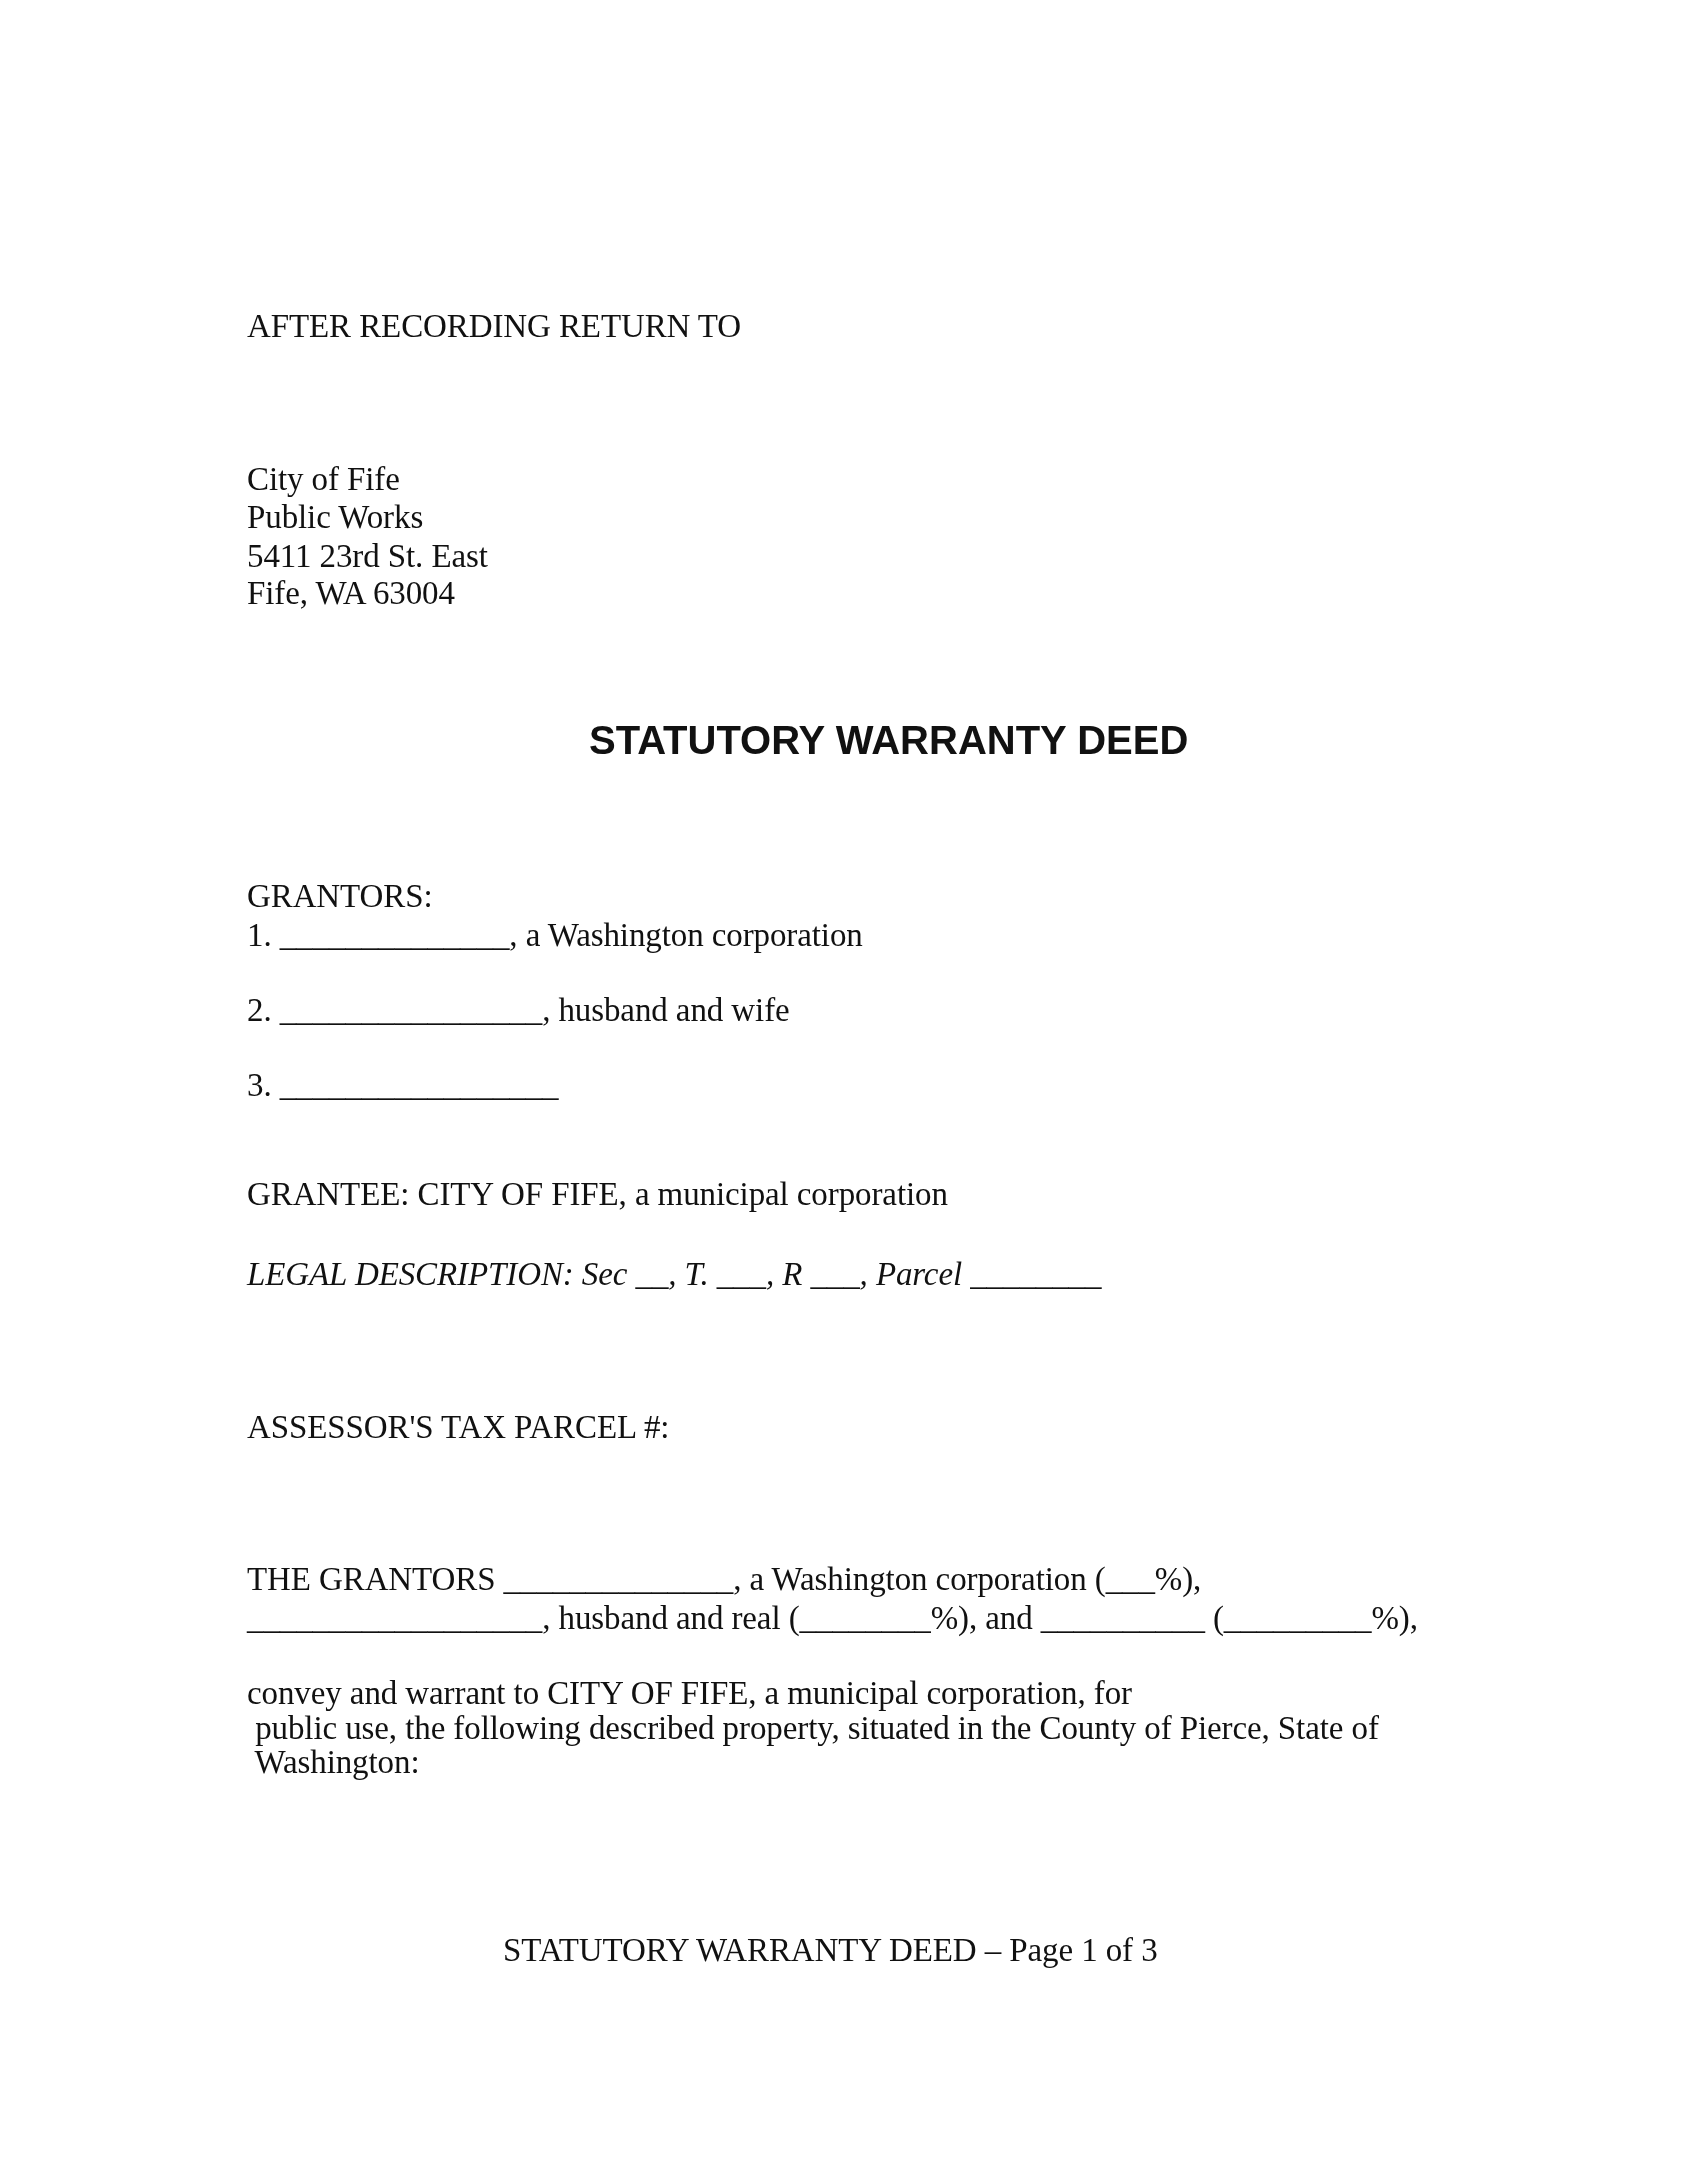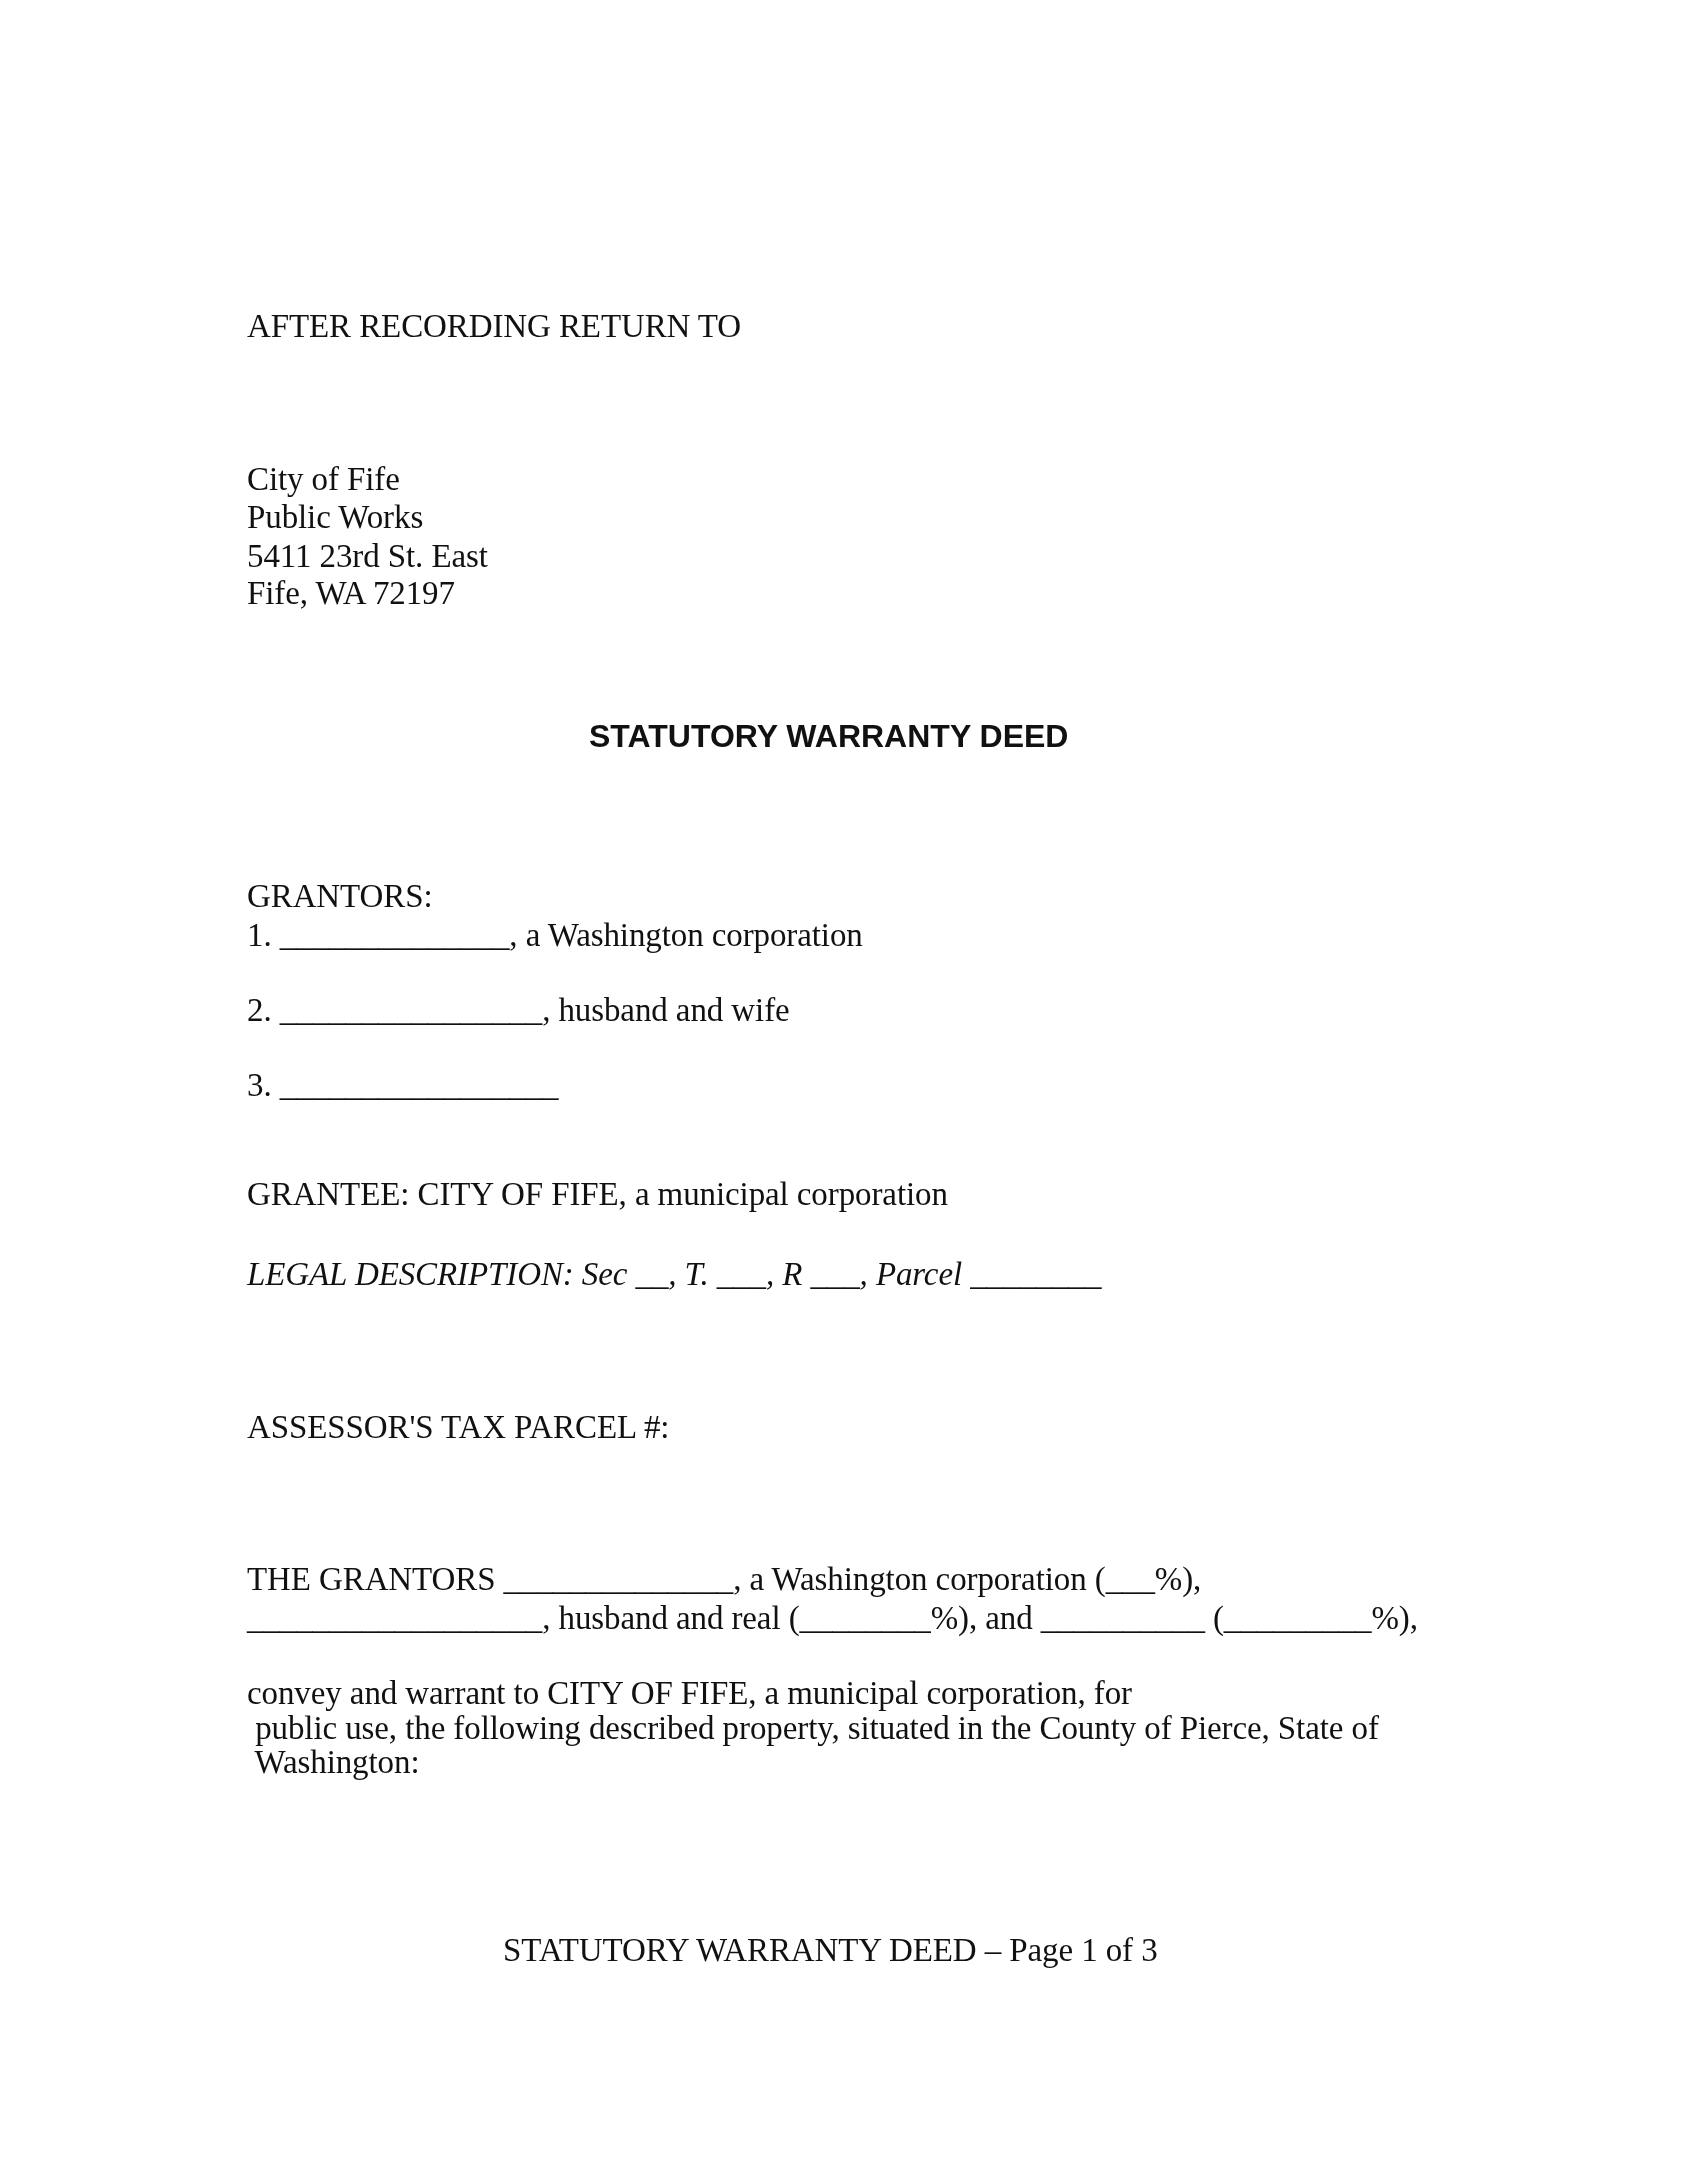--- a/index.html
+++ b/index.html
@@ -11,37 +11,37 @@
     font-size: 33px;
     line-height: 1;
     color: #111111;
     white-space: pre;
     letter-spacing: -0.1px;
   }
   .title {
     position: absolute;
     font-family: "Liberation Sans", "DejaVu Sans", sans-serif;
     font-weight: bold;
-    font-size: 32px;
+    font-size: 40px;
     line-height: 1;
     color: #111111;
     white-space: pre;
   }
 </style>
 </head>
 <body>
 
 <div class="page">
 
   <div class="line" style="left:247px; top:310px;">AFTER RECORDING RETURN TO</div>
 
   <div class="line" style="left:247px; top:463px;">City of Fife</div>
   <div class="line" style="left:247px; top:501px;">Public Works</div>
   <div class="line" style="left:247px; top:540px;">5411 23rd St. East</div>
-  <div class="line" style="left:247px; top:577px;">Fife, WA 72197</div>
+  <div class="line" style="left:247px; top:577px;">Fife, WA 63004</div>
 
   <div class="title" style="left:589px; top:720px;">STATUTORY WARRANTY DEED</div>
 
   <div class="line" style="left:247px; top:880px;">GRANTORS:</div>
 
   <div class="line" style="left:247px; top:919px;"><span>1.</span> <span>______________</span><span>, a Washington corporation</span></div>
 
   <div class="line" style="left:247px; top:994px;"><span>2.</span> <span>________________</span><span>, husband and wife</span></div>
 
   <div class="line" style="left:247px; top:1069px;"><span>3.</span> <span>_________________</span><span></span></div>

